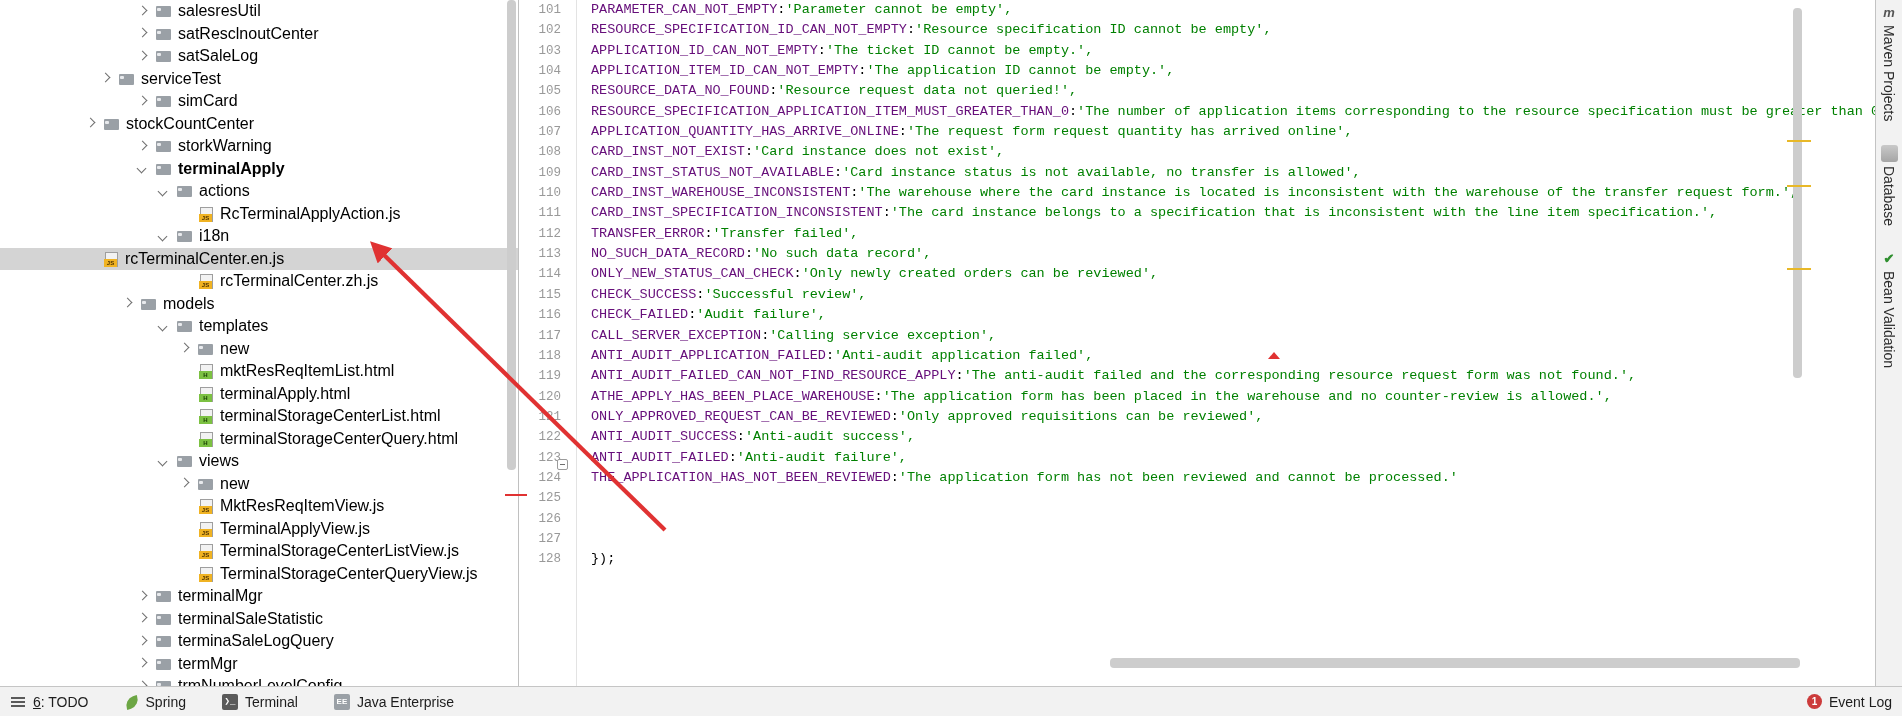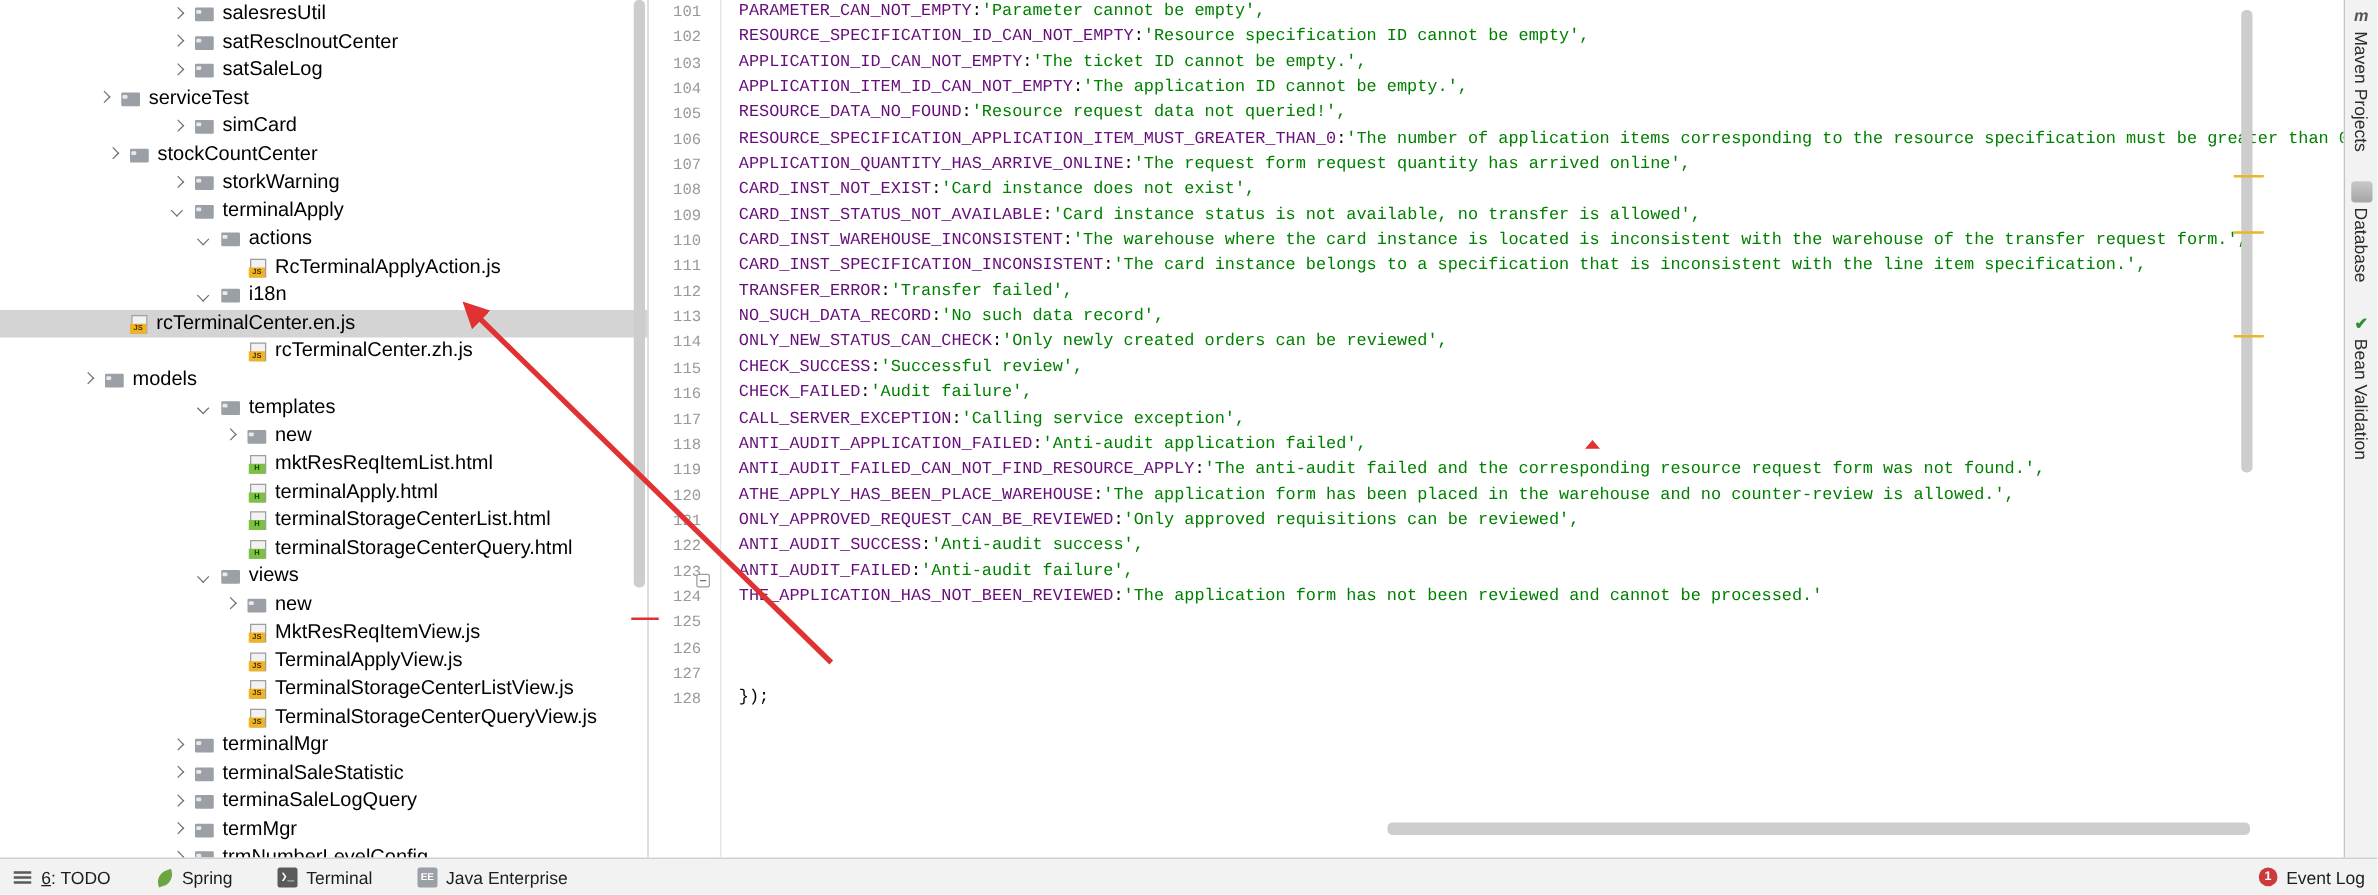--- a/index.html
+++ b/index.html
@@ -423,41 +423,41 @@
           <div class="tree-row" style="padding-left: 135px;">
             <span class="chev right"></span>
             <span class="ic folder" style="margin-left: 6px;"></span>
             <span class="tree-label">satResclnoutCenter</span>
           </div>
           <div class="tree-row" style="padding-left: 135px;">
             <span class="chev right"></span>
             <span class="ic folder" style="margin-left: 6px;"></span>
             <span class="tree-label">satSaleLog</span>
           </div>
-          <div class="tree-row" style="padding-left: 76px;">
+          <div class="tree-row" style="padding-left: 98px;">
             <span class="chev right"></span>
             <span class="ic folder" style="margin-left: 6px;"></span>
             <span class="tree-label">serviceTest</span>
           </div>
           <div class="tree-row" style="padding-left: 135px;">
             <span class="chev right"></span>
             <span class="ic folder" style="margin-left: 6px;"></span>
             <span class="tree-label">simCard</span>
           </div>
           <div class="tree-row" style="padding-left: 83px;">
             <span class="chev right"></span>
             <span class="ic folder" style="margin-left: 6px;"></span>
             <span class="tree-label">stockCountCenter</span>
           </div>
           <div class="tree-row" style="padding-left: 135px;">
             <span class="chev right"></span>
             <span class="ic folder" style="margin-left: 6px;"></span>
             <span class="tree-label">storkWarning</span>
           </div>
-          <div class="tree-row" style="padding-left: 135px;">
+          <div class="tree-row" style="padding-left: 135px; font-weight: bold;">
             <span class="chev down"></span>
             <span class="ic folder" style="margin-left: 6px;"></span>
             <span class="tree-label">terminalApply</span>
           </div>
           <div class="tree-row" style="padding-left: 156px;">
             <span class="chev down"></span>
             <span class="ic folder" style="margin-left: 6px;"></span>
             <span class="tree-label">actions</span>
           </div>
           <div class="tree-row" style="padding-left: 177px;">
@@ -473,21 +473,21 @@
           <div class="tree-row selected" style="padding-left: 82px;">
             <span class="chev "></span>
             <span class="ic js" style="margin-left: 6px;"></span>
             <span class="tree-label">rcTerminalCenter.en.js</span>
           </div>
           <div class="tree-row" style="padding-left: 177px;">
             <span class="chev "></span>
             <span class="ic js" style="margin-left: 6px;"></span>
             <span class="tree-label">rcTerminalCenter.zh.js</span>
           </div>
-          <div class="tree-row" style="padding-left: 63px;">
+          <div class="tree-row" style="padding-left: 120px;">
             <span class="chev right"></span>
             <span class="ic folder" style="margin-left: 6px;"></span>
             <span class="tree-label">models</span>
           </div>
           <div class="tree-row" style="padding-left: 156px;">
             <span class="chev down"></span>
             <span class="ic folder" style="margin-left: 6px;"></span>
             <span class="tree-label">templates</span>
           </div>
           <div class="tree-row" style="padding-left: 177px;">

